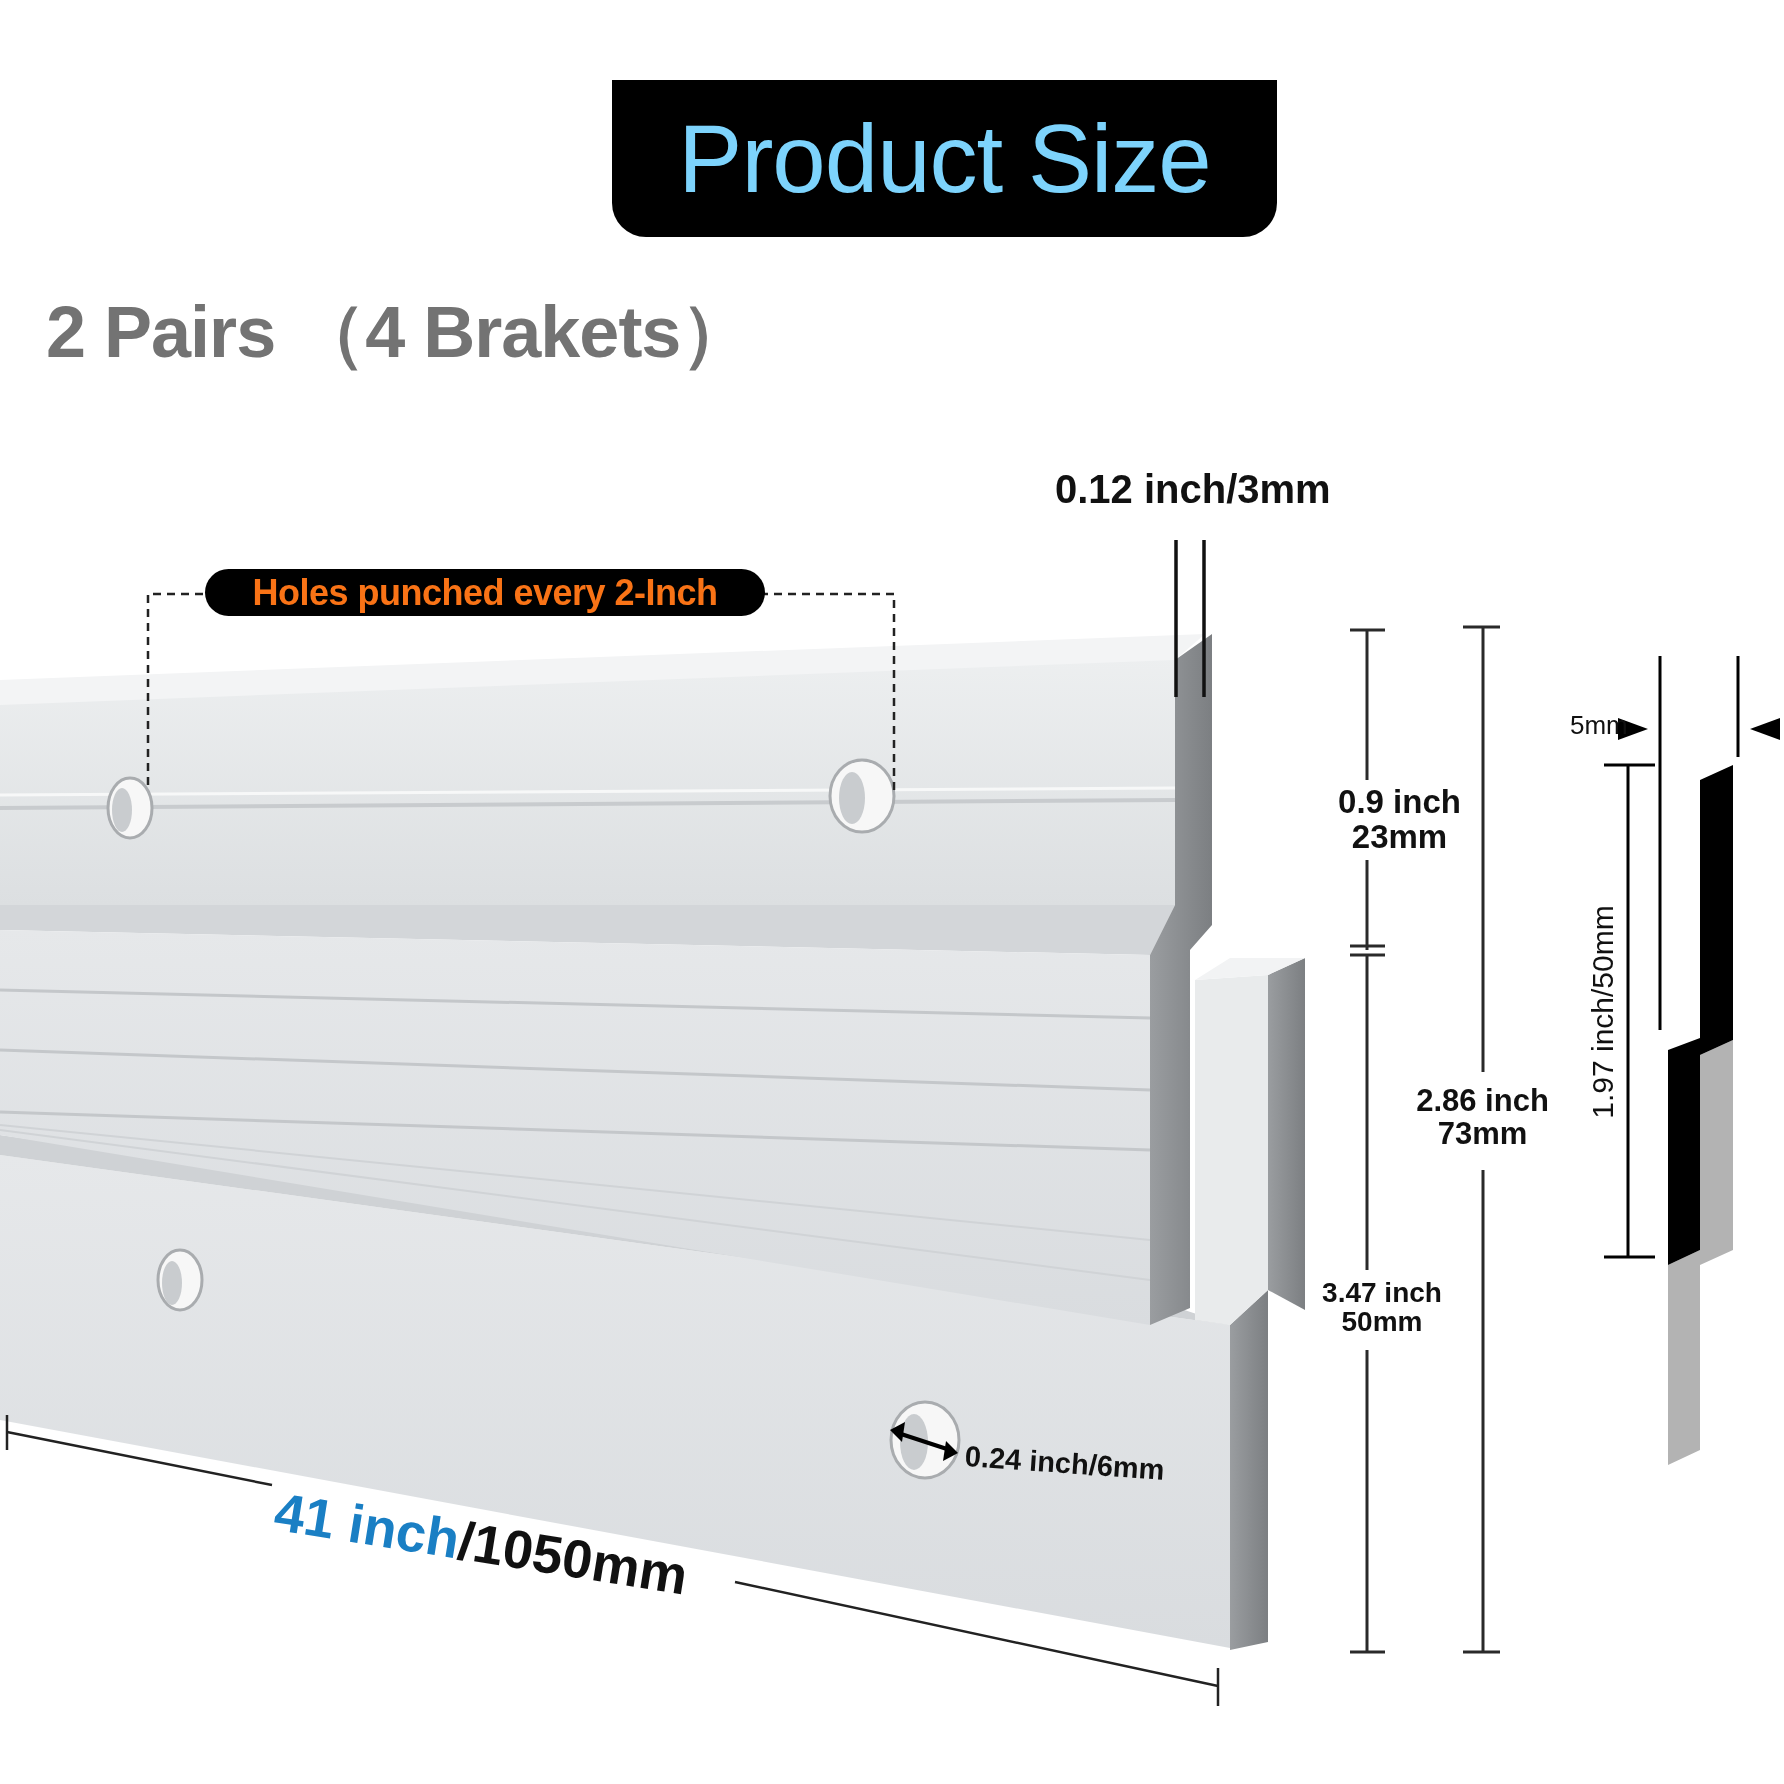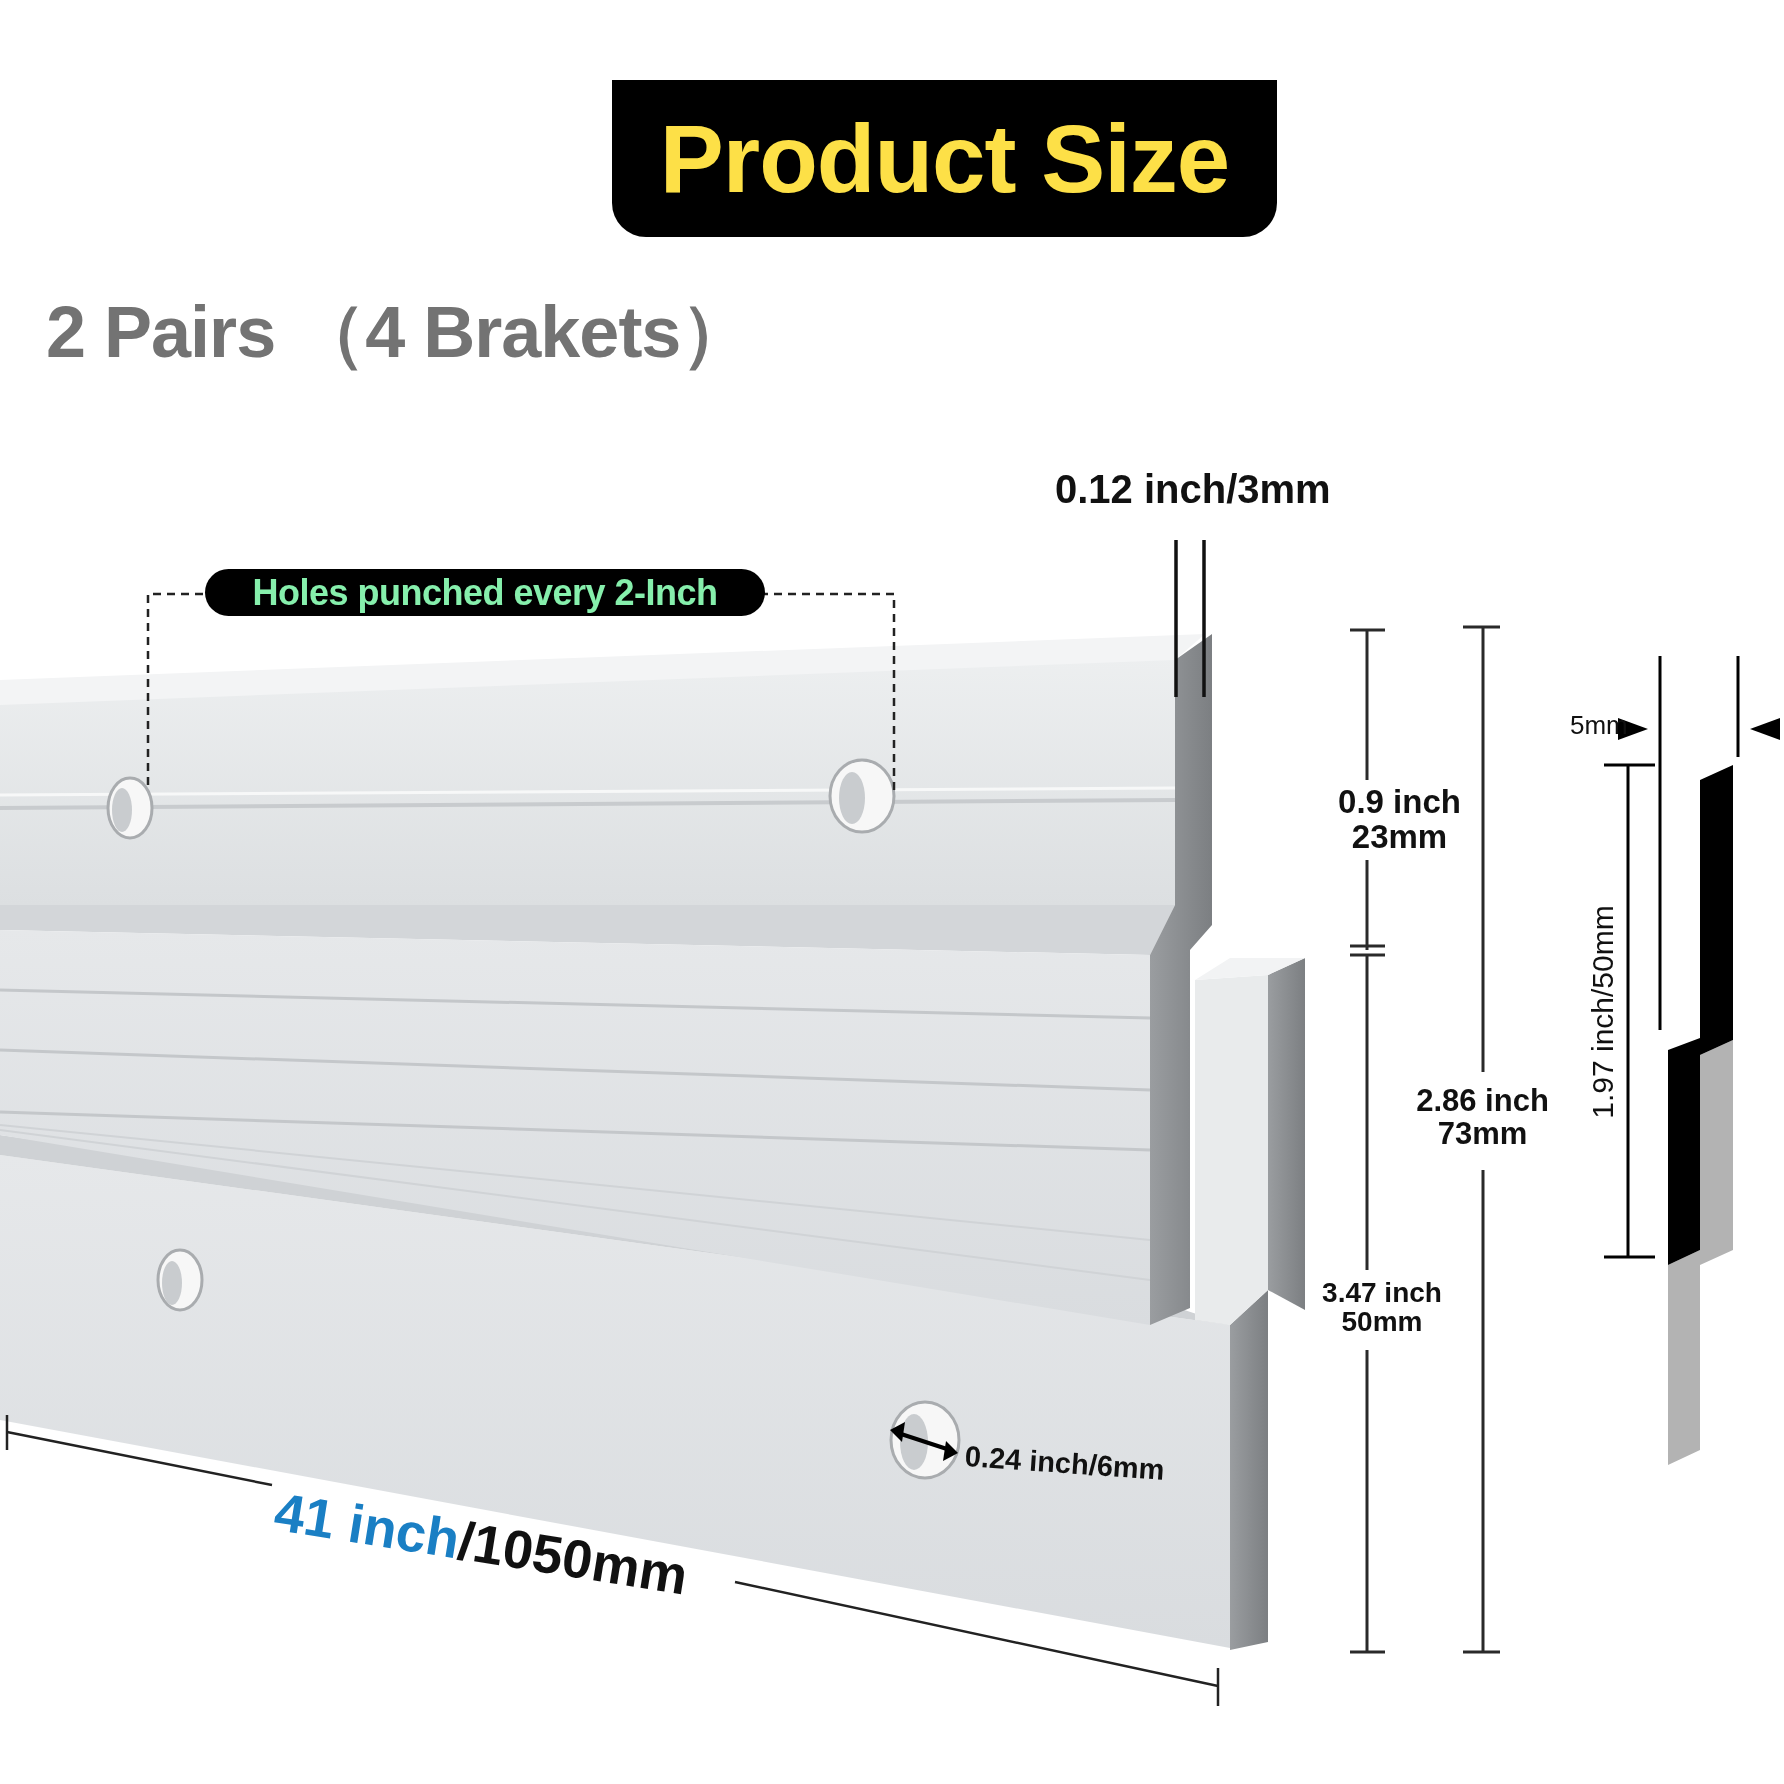--- a/index.html
+++ b/index.html
@@ -3,29 +3,29 @@
 <meta charset="utf-8">
 <style>
   html, body { margin: 0; padding: 0; background: #ffffff; }
   body { width: 1784px; height: 1784px; position: relative; overflow: hidden; font-family: "Liberation Sans", "DejaVu Sans", sans-serif; }
   .abs { position: absolute; }
   .title-pill {
     left: 612px; top: 80px; width: 665px; height: 157px;
     background: #000; border-radius: 0 0 34px 34px;
     display: flex; align-items: center; justify-content: center;
   }
-  .title-pill span { color: #fde047; font-weight: 700; font-size: 96px; letter-spacing: -1px; line-height: 1; }
+  .title-pill span { color: #7dd3fc; font-weight: 400; font-size: 96px; letter-spacing: -1px; line-height: 1; }
   .subtitle { left: 46px; top: 296px; font-size: 72px; font-weight: 700; color: #737373; letter-spacing: -1px; line-height: 1; white-space: nowrap; }
   .label { color: #111; font-weight: 700; white-space: nowrap; line-height: 1.05; text-align: center; }
   .pill-holes {
     left: 205px; top: 569px; width: 560px; height: 47px;
     background: #000; border-radius: 24px;
     display: flex; align-items: center; justify-content: center;
   }
-  .pill-holes span { color: #86efac; font-weight: 700; font-size: 36px; letter-spacing: -0.5px; }
+  .pill-holes span { color: #f97316; font-weight: 700; font-size: 36px; letter-spacing: -0.5px; }
   svg.art { position: absolute; left: 0; top: 0; }
 </style>
 </head>
 <body>
 
 <div class="abs title-pill">
   <span>Product Size</span>
 </div>
 
 <div class="abs subtitle">2 Pairs （4 Brakets）</div>

